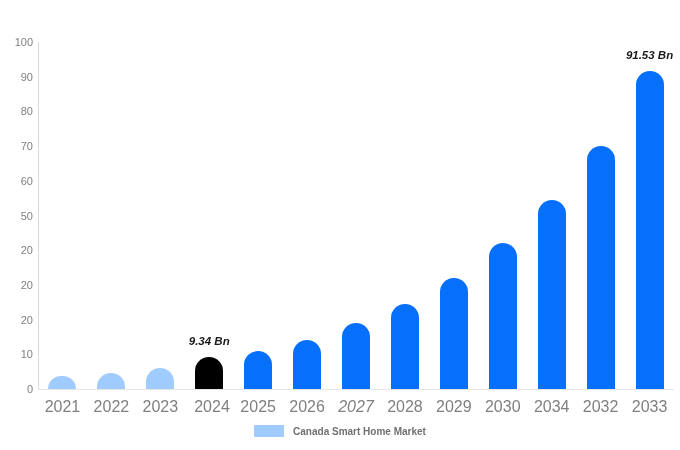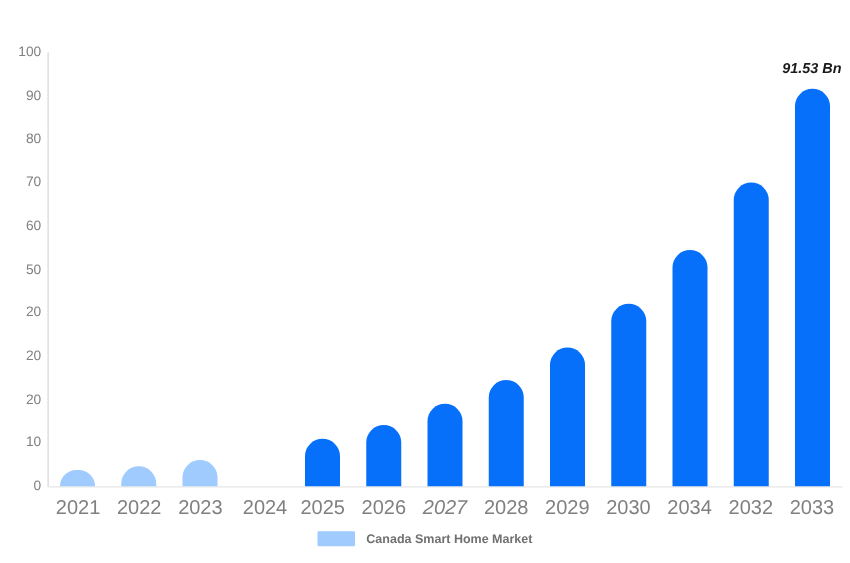--- a/index.html
+++ b/index.html
@@ -150,20 +150,24 @@
 
   <div id="plot-area">
       <div class="bar-slot" style="left: 1.46154px;">
         <div class="bar" title="2021: 3.7" style="height: 12.839px; background: rgb(159, 203, 255);"></div>
       </div>
       <div class="bar-slot" style="left: 50.3846px;">
         <div class="bar" title="2022: 4.7" style="height: 16.309px; background: rgb(159, 203, 255);"></div>
       </div>
       <div class="bar-slot" style="left: 99.3077px;">
         <div class="bar" title="2023: 6.2" style="height: 21.514px; background: rgb(159, 203, 255);"></div>
+      </div>
+      <div class="bar-slot" style="left: 148.231px;">
+        <div class="bar" title="2024: 9.34" style="height: 32.4098px; background: rgb(0, 0, 0);"></div>
+        <div class="bar-value-label" style="bottom: 42.4098px;">9.34 Bn</div>
       </div>
       <div class="bar-slot" style="left: 197.154px;">
         <div class="bar" title="2025: 11" style="height: 38.17px; background: rgb(6, 112, 251);"></div>
       </div>
       <div class="bar-slot" style="left: 246.077px;">
         <div class="bar" title="2026: 14" style="height: 48.58px; background: rgb(6, 112, 251);"></div>
       </div>
       <div class="bar-slot" style="left: 295px;">
         <div class="bar" title="2027: 19" style="height: 65.93px; background: rgb(6, 112, 251);"></div>
       </div>

